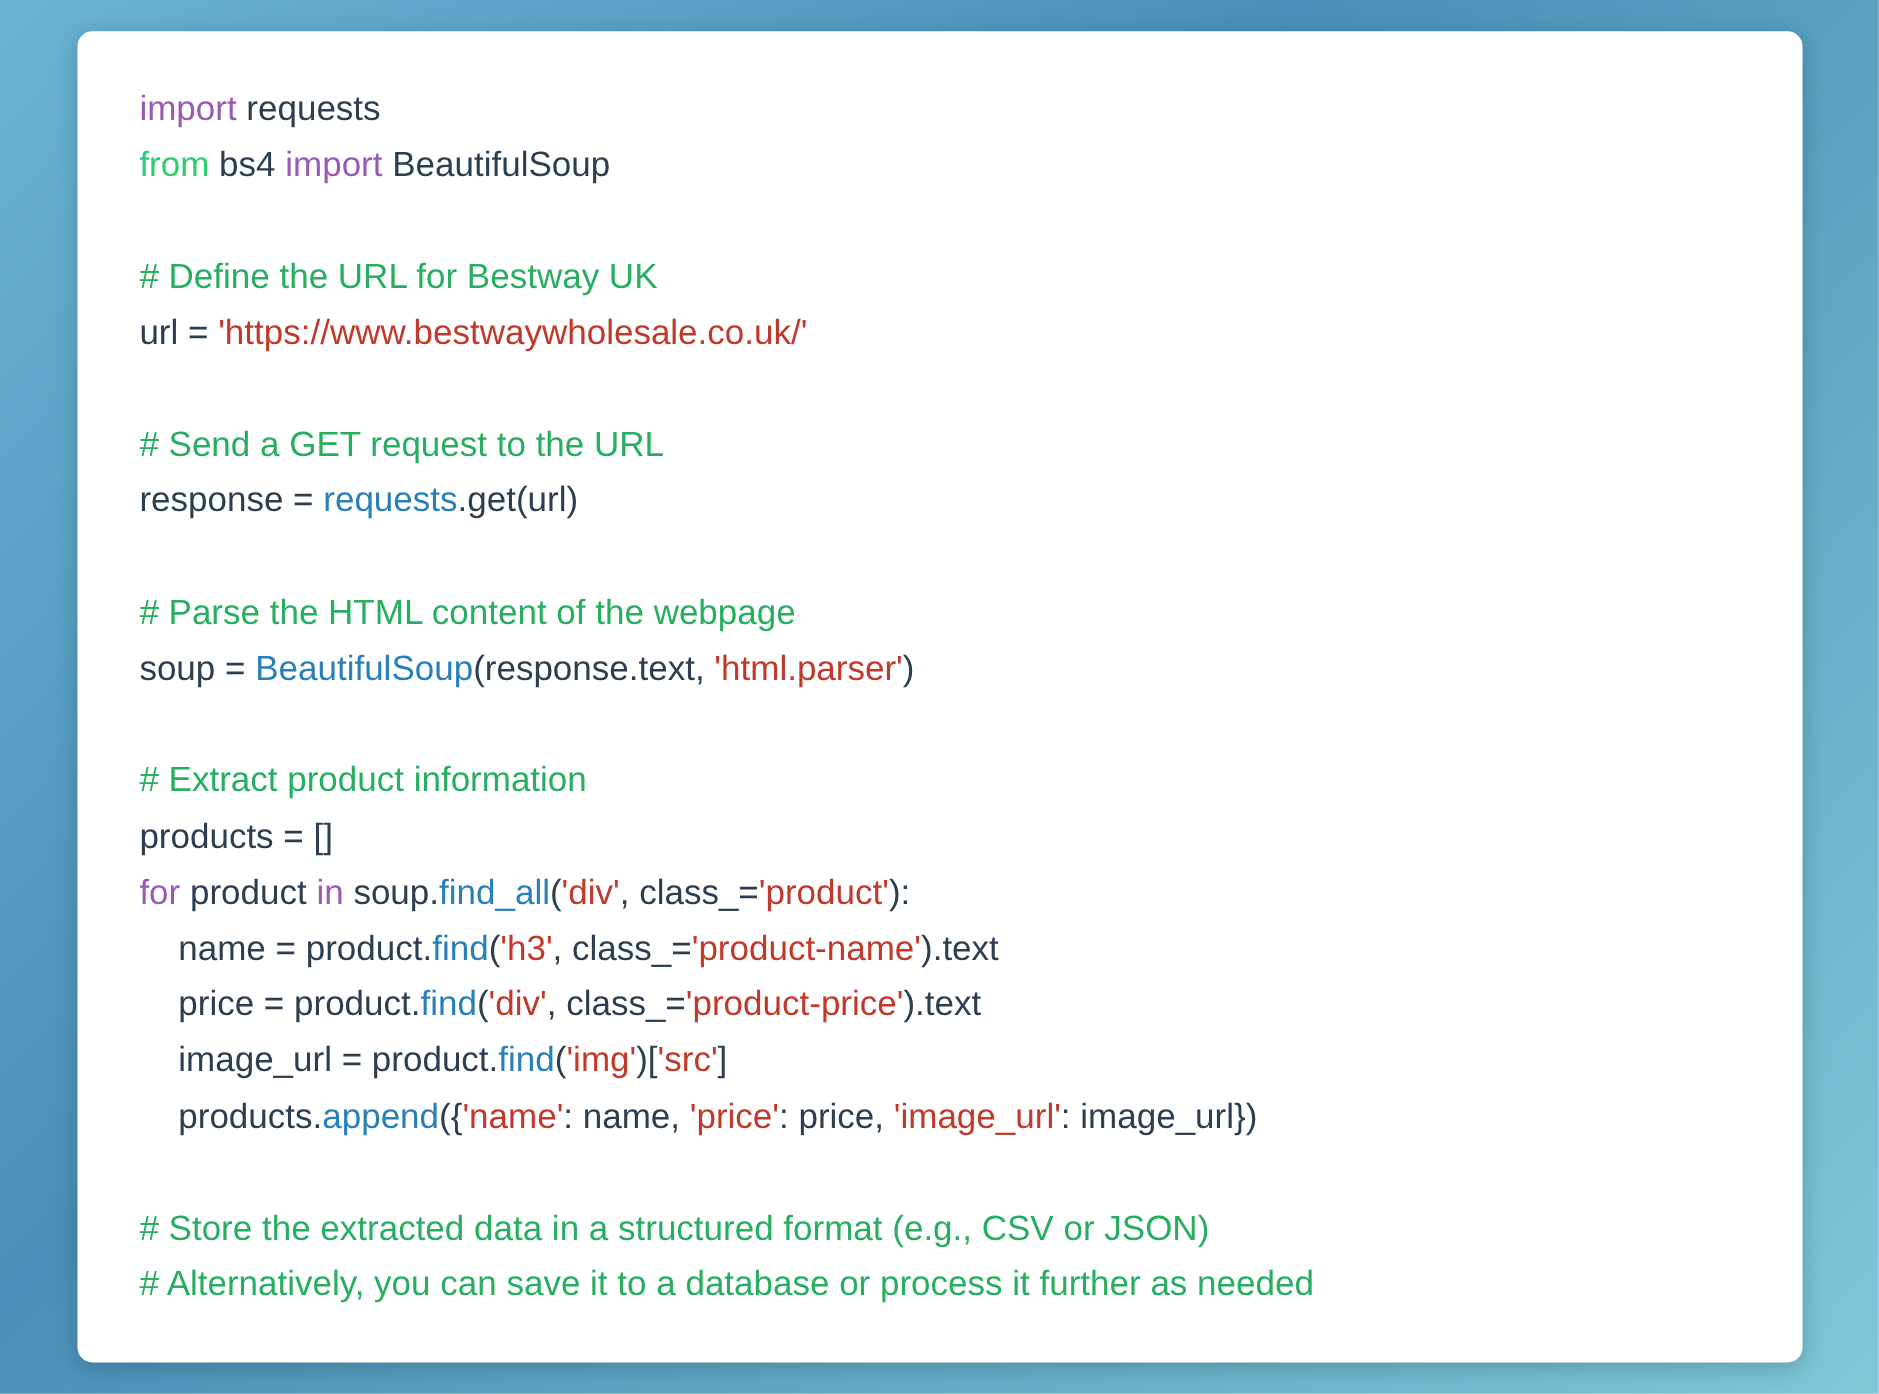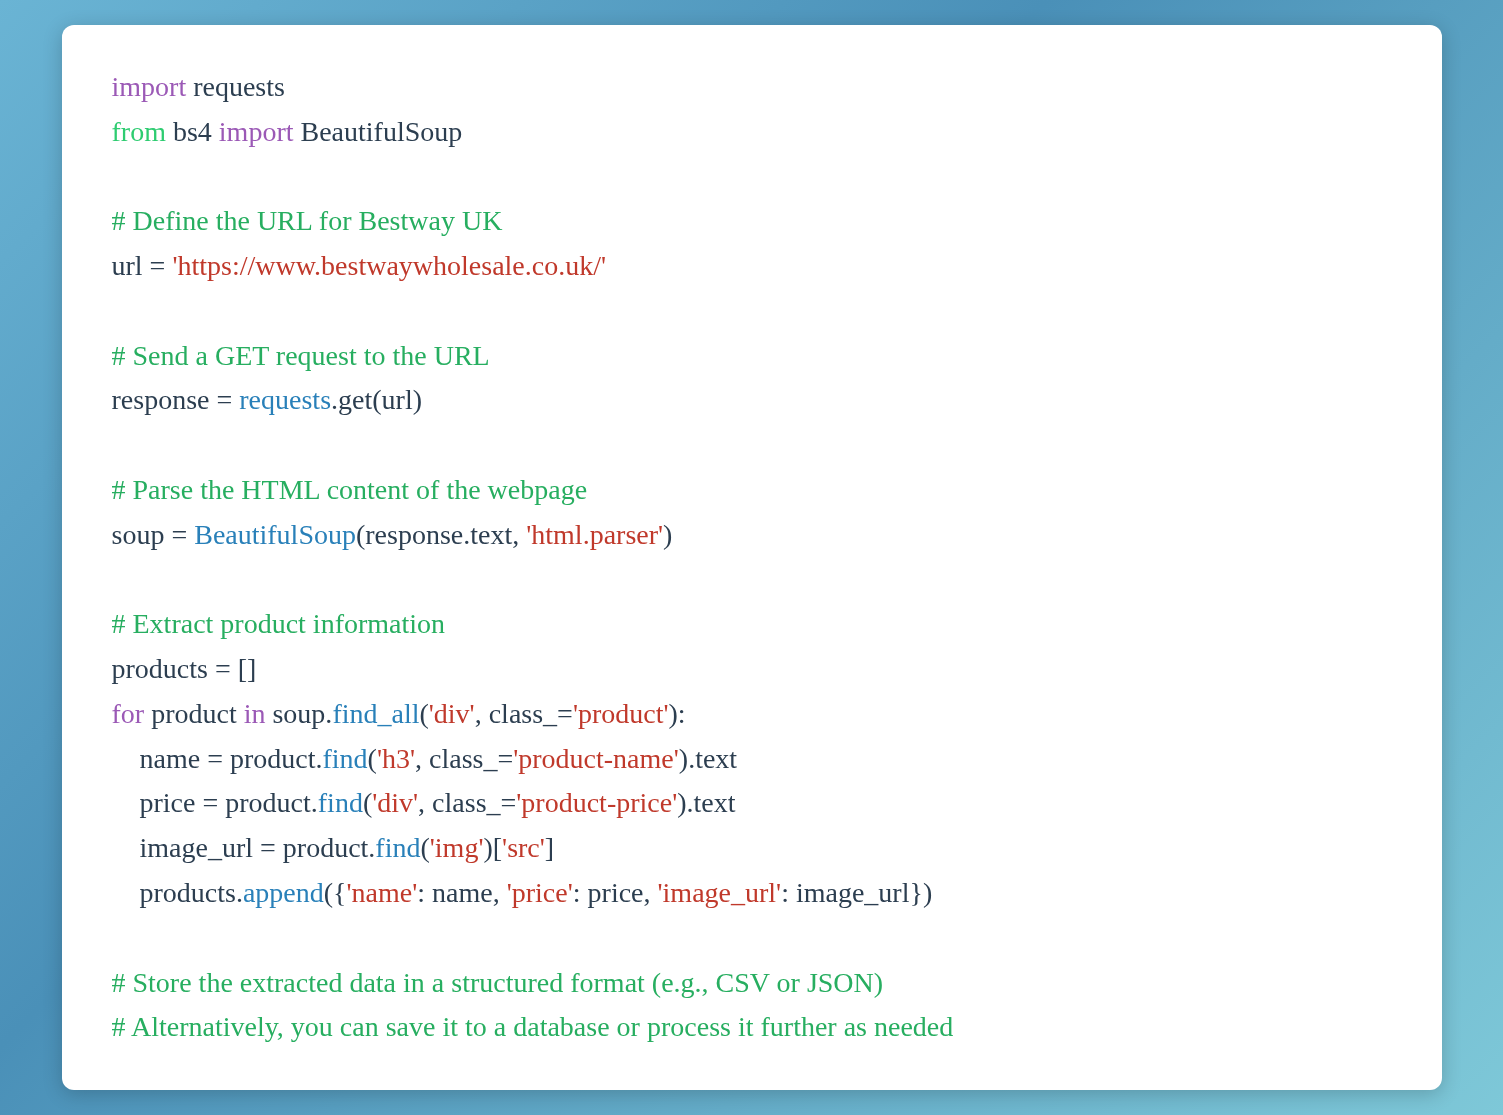--- a/index.html
+++ b/index.html
@@ -22,21 +22,21 @@
       background: #ffffff;
       border-radius: 12px;
       width: 1380px;
       min-height: 1000px;
       padding: 40px 50px;
       box-shadow: 0 4px 20px rgba(0,0,0,0.2);
       overflow: hidden;
     }
 
     .code-block {
-      font-family: Liberation Serif, serif;
+      font-family: Liberation Sans, sans-serif;
       font-size: 28px;
       line-height: 1.6;
       white-space: pre;
     }
   </style>
 </head>
 <body>
 
 <div class="code-container">
   <div class="code-block" id="code-output"><div><span style="color: rgb(155, 89, 182);">import</span><span style="color: rgb(44, 62, 80);"> requests</span></div><div><span style="color: rgb(46, 204, 113);">from</span><span style="color: rgb(44, 62, 80);"> bs4 </span><span style="color: rgb(155, 89, 182);">import</span><span style="color: rgb(44, 62, 80);"> BeautifulSoup</span></div><div>&nbsp;</div><div><span style="color: rgb(39, 174, 96);"># Define the URL for Bestway UK</span></div><div><span style="color: rgb(44, 62, 80);">url</span><span style="color: rgb(44, 62, 80);"> = </span><span style="color: rgb(192, 57, 43);">'https://www.bestwaywholesale.co.uk/'</span></div><div>&nbsp;</div><div><span style="color: rgb(39, 174, 96);"># Send a GET request to the URL</span></div><div><span style="color: rgb(44, 62, 80);">response</span><span style="color: rgb(44, 62, 80);"> = </span><span style="color: rgb(41, 128, 185);">requests</span><span style="color: rgb(44, 62, 80);">.get(url)</span></div><div>&nbsp;</div><div><span style="color: rgb(39, 174, 96);"># Parse the HTML content of the webpage</span></div><div><span style="color: rgb(44, 62, 80);">soup</span><span style="color: rgb(44, 62, 80);"> = </span><span style="color: rgb(41, 128, 185);">BeautifulSoup</span><span style="color: rgb(44, 62, 80);">(response.text, </span><span style="color: rgb(192, 57, 43);">'html.parser'</span><span style="color: rgb(44, 62, 80);">)</span></div><div>&nbsp;</div><div><span style="color: rgb(39, 174, 96);"># Extract product information</span></div><div><span style="color: rgb(44, 62, 80);">products = []</span></div><div><span style="color: rgb(155, 89, 182);">for</span><span style="color: rgb(44, 62, 80);"> product </span><span style="color: rgb(155, 89, 182);">in</span><span style="color: rgb(44, 62, 80);"> soup.</span><span style="color: rgb(41, 128, 185);">find_all</span><span style="color: rgb(44, 62, 80);">(</span><span style="color: rgb(192, 57, 43);">'div'</span><span style="color: rgb(44, 62, 80);">, class_=</span><span style="color: rgb(192, 57, 43);">'product'</span><span style="color: rgb(44, 62, 80);">):</span></div><div><span style="color: rgb(44, 62, 80);">    name = product.</span><span style="color: rgb(41, 128, 185);">find</span><span style="color: rgb(44, 62, 80);">(</span><span style="color: rgb(192, 57, 43);">'h3'</span><span style="color: rgb(44, 62, 80);">, class_=</span><span style="color: rgb(192, 57, 43);">'product-name'</span><span style="color: rgb(44, 62, 80);">).text</span></div><div><span style="color: rgb(44, 62, 80);">    price = product.</span><span style="color: rgb(41, 128, 185);">find</span><span style="color: rgb(44, 62, 80);">(</span><span style="color: rgb(192, 57, 43);">'div'</span><span style="color: rgb(44, 62, 80);">, class_=</span><span style="color: rgb(192, 57, 43);">'product-price'</span><span style="color: rgb(44, 62, 80);">).text</span></div><div><span style="color: rgb(44, 62, 80);">    image_url = product.</span><span style="color: rgb(41, 128, 185);">find</span><span style="color: rgb(44, 62, 80);">(</span><span style="color: rgb(192, 57, 43);">'img'</span><span style="color: rgb(44, 62, 80);">)[</span><span style="color: rgb(192, 57, 43);">'src'</span><span style="color: rgb(44, 62, 80);">]</span></div><div><span style="color: rgb(44, 62, 80);">    products.</span><span style="color: rgb(41, 128, 185);">append</span><span style="color: rgb(44, 62, 80);">({</span><span style="color: rgb(192, 57, 43);">'name'</span><span style="color: rgb(44, 62, 80);">: name, </span><span style="color: rgb(192, 57, 43);">'price'</span><span style="color: rgb(44, 62, 80);">: price, </span><span style="color: rgb(192, 57, 43);">'image_url'</span><span style="color: rgb(44, 62, 80);">: image_url})</span></div><div>&nbsp;</div><div><span style="color: rgb(39, 174, 96);"># Store the extracted data in a structured format (e.g., CSV or JSON)</span></div><div><span style="color: rgb(39, 174, 96);"># Alternatively, you can save it to a database or process it further as needed</span></div></div>

